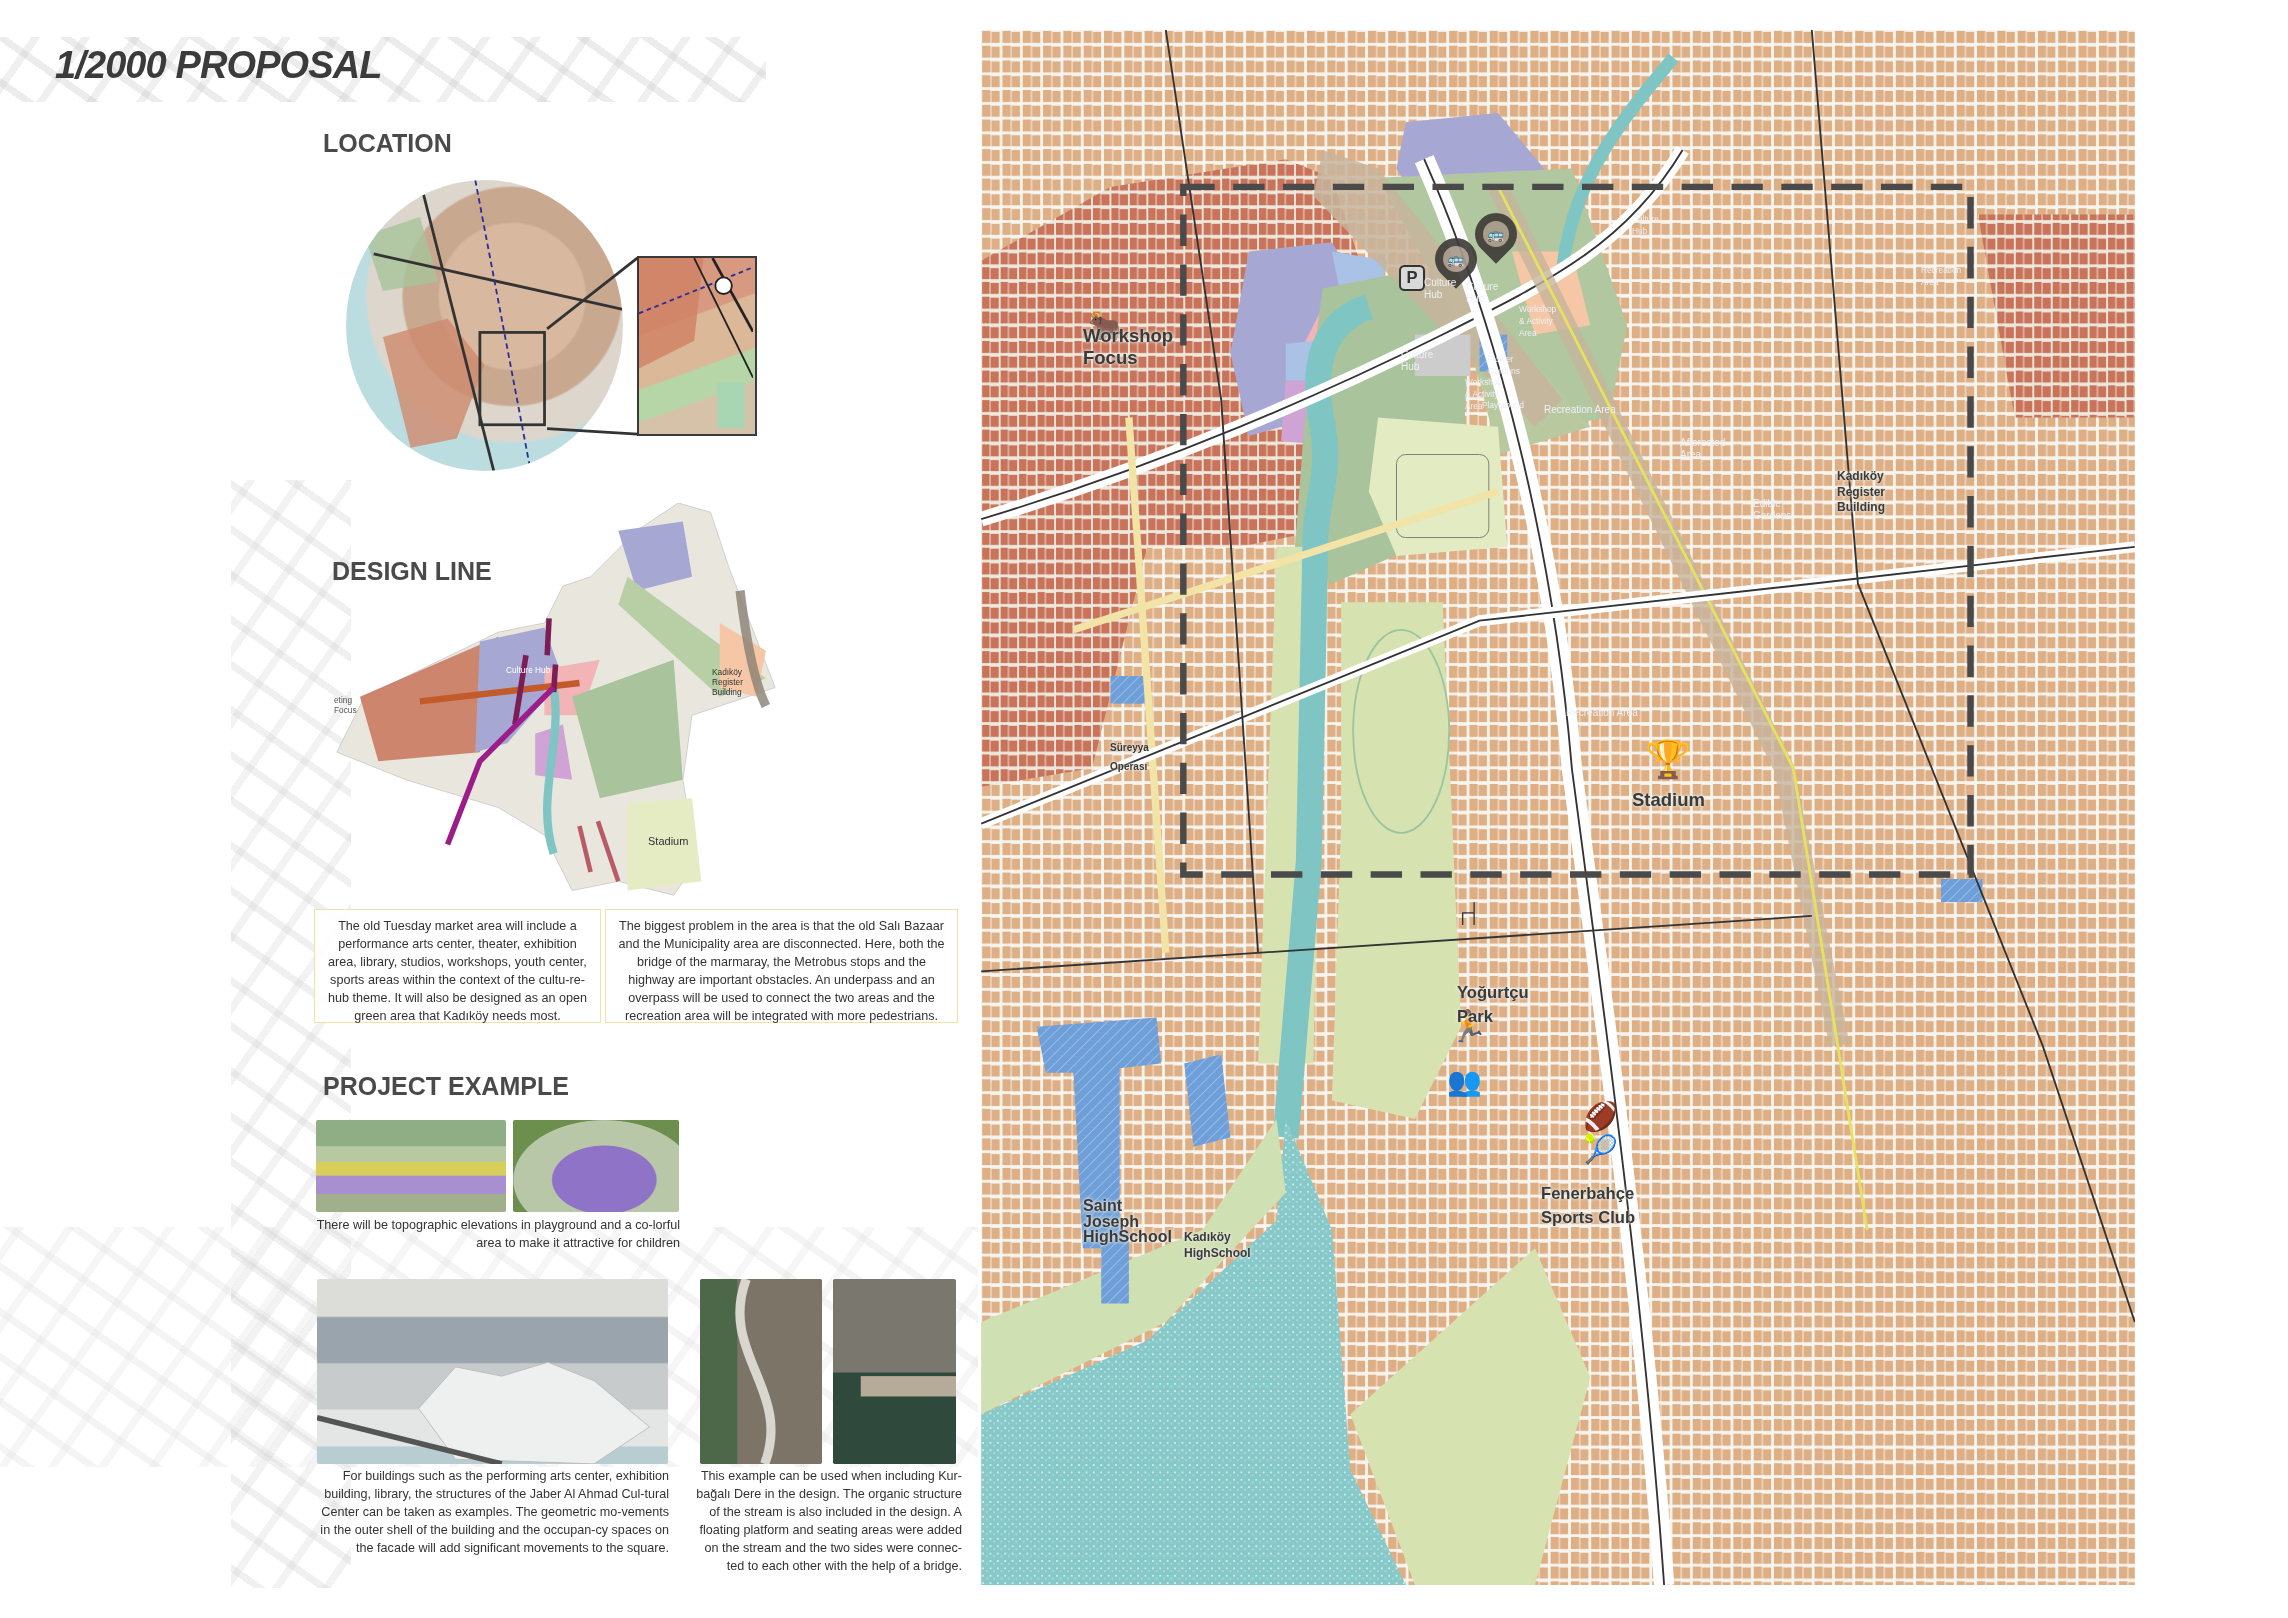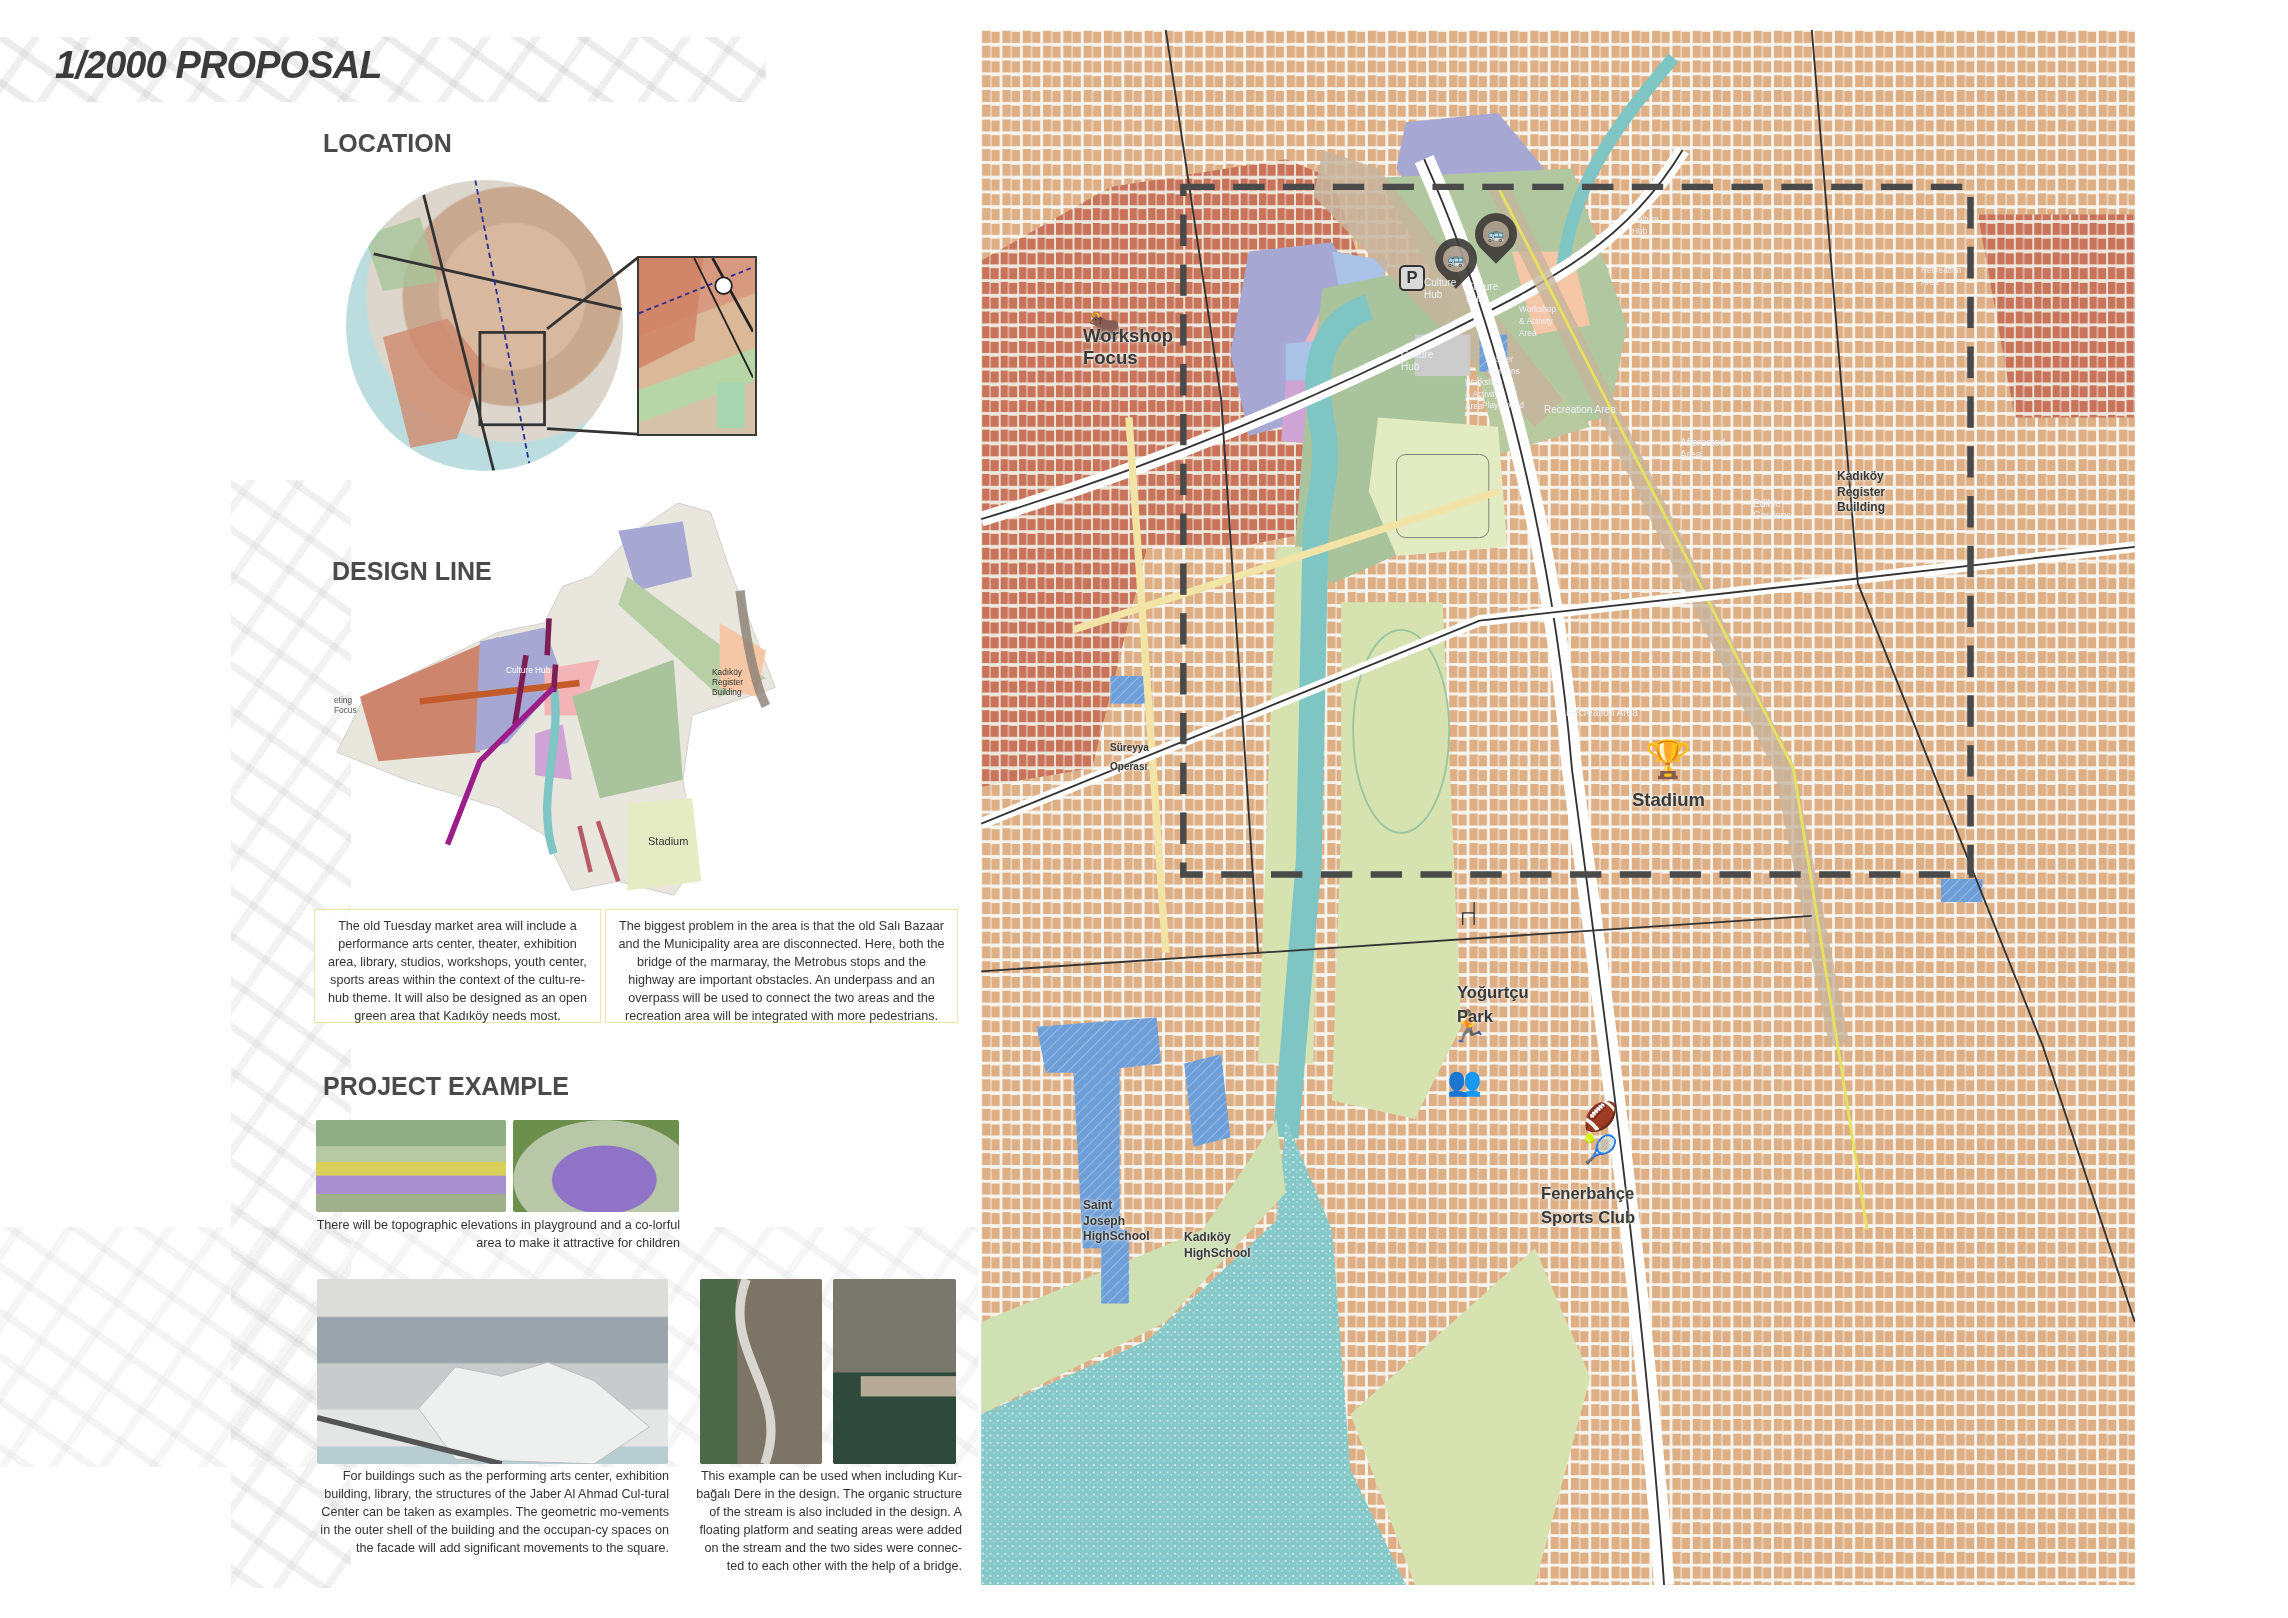--- a/index.html
+++ b/index.html
@@ -235,16 +235,16 @@
   <div class="map-label lbl-light" style="left:501px;top:369px;font-size:8.3px;">Playground</div>
   <div class="map-label lbl-light" style="left:563px;top:374px;">Recreation Area</div>
   <div class="map-label lbl-light" style="left:585px;top:677px;">Recreation Area</div>
   <div class="map-label lbl-light" style="left:940px;top:234px;font-size:8.3px;width:46px;white-space:normal;">Recreation Area</div>
   <div class="map-label lbl-light" style="left:699px;top:407px;width:46px;white-space:normal;">Afforested Area</div>
   <div class="map-label lbl-light" style="left:772px;top:468px;width:46px;white-space:normal;">Edible Gardens</div>
   <div class="map-label lbl-dark" style="left:856px;top:439px;font-size:12px;line-height:15.7px;width:55px;white-space:normal;">Kadıköy Register Building</div>
   <div class="map-label lbl-dark" style="left:651px;top:759px;font-size:18.5px;">Stadium</div>
   <div class="map-label lbl-dark" style="left:476px;top:918px;font-size:16.6px;line-height:24px;width:74px;white-space:normal;margin-top:33px;">Yoğurtçu Park</div>
   <div class="map-label lbl-dark" style="left:560px;top:1152px;font-size:16.6px;line-height:24px;width:111px;white-space:normal;">Fenerbahçe Sports Club</div>
-  <div class="map-label lbl-dark" style="left:102px;top:1168px;font-size:12px;line-height:15.7px;width:74px;white-space:normal;">Saint Joseph HighSchool</div>
+  <div class="map-label lbl-dark" style="left:102px;top:1168px;font-size:16px;line-height:15.7px;width:74px;white-space:normal;">Saint Joseph HighSchool</div>
   <div class="map-label lbl-dark" style="left:203px;top:1200px;font-size:12px;line-height:15.7px;width:69px;white-space:normal;">Kadıköy HighSchool</div>
 </div>
 
 
 </body></html>

